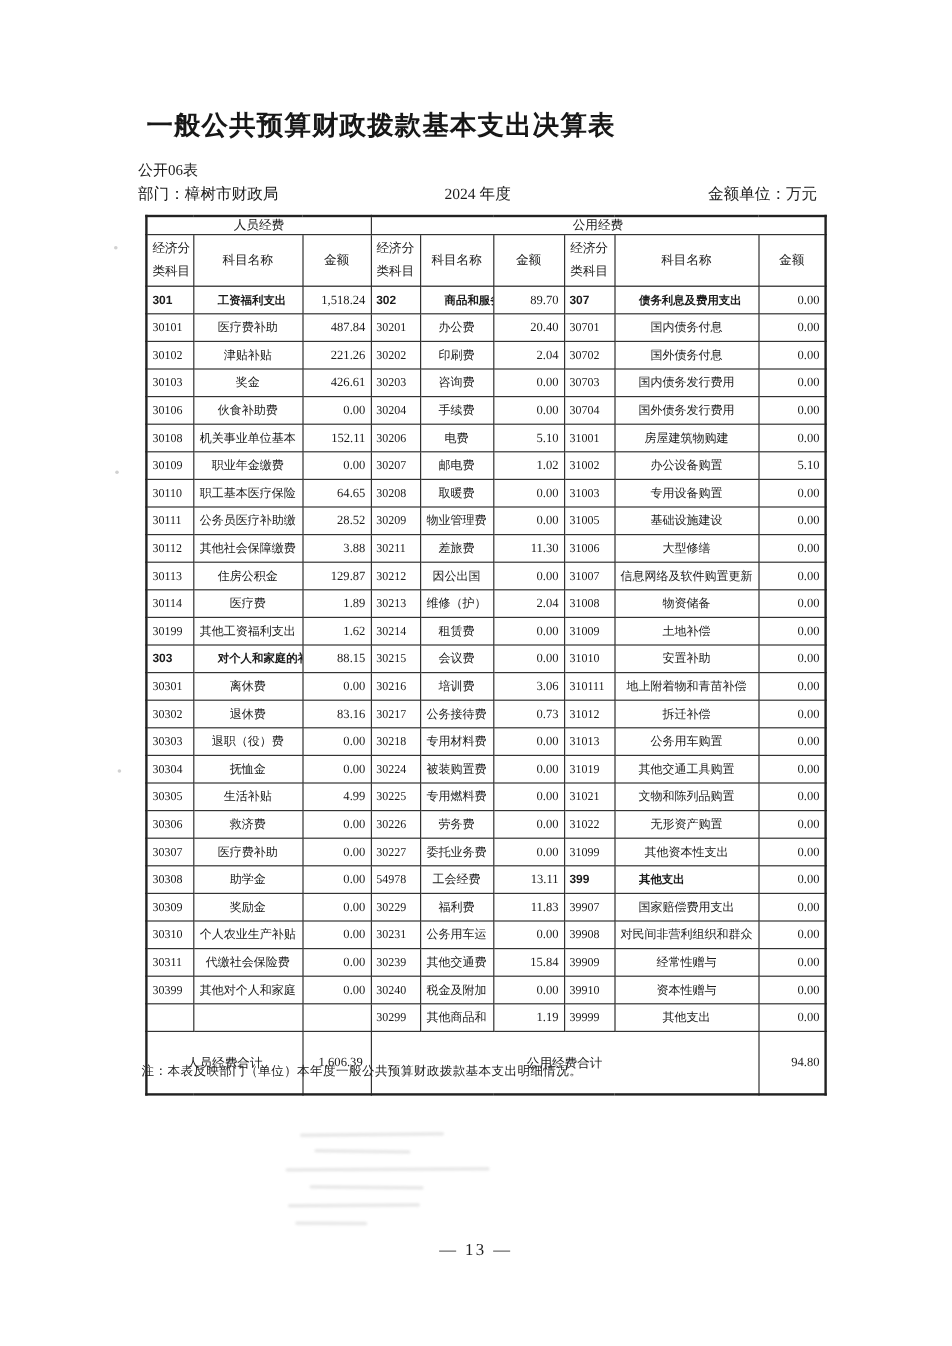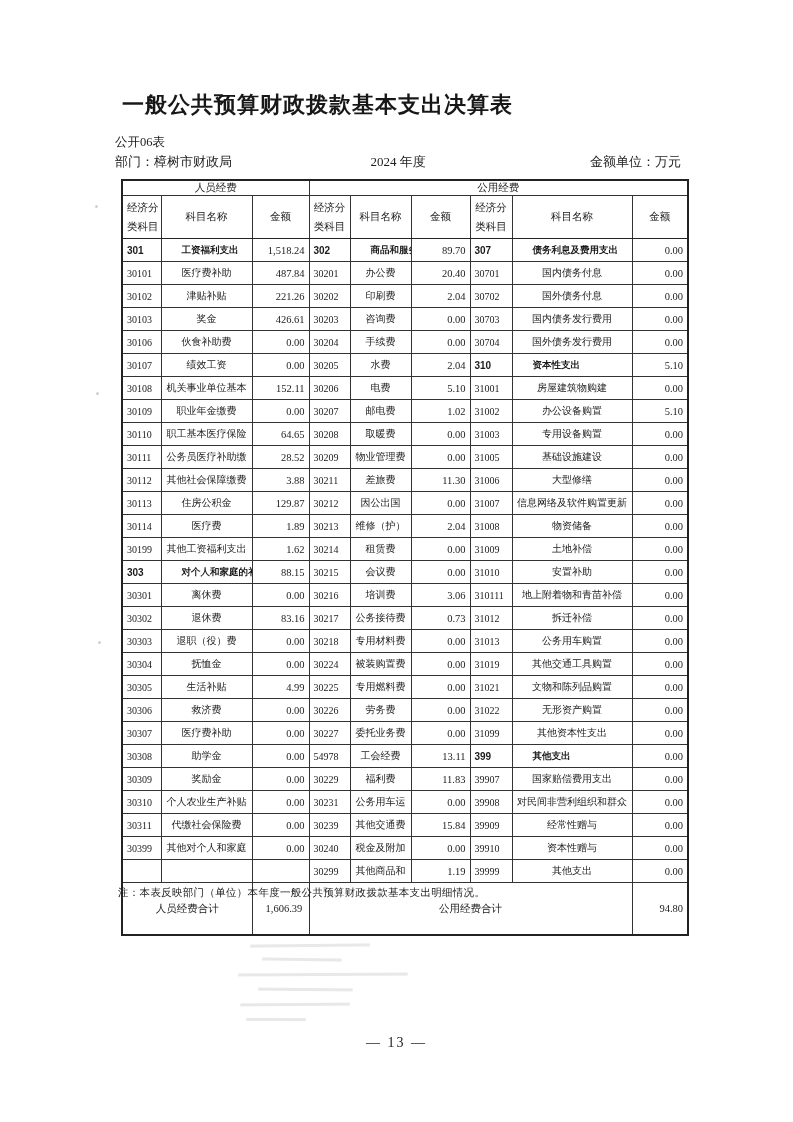--- a/index.html
+++ b/index.html
@@ -167,31 +167,20 @@
         <td class="name">伙食补助费</td>
         <td class="amt">0.00</td>
         <td class="code grp-sep">30204</td>
         <td class="name">手续费</td>
         <td class="amt">0.00</td>
         <td class="code">30704</td>
         <td class="name">国外债务发行费用</td>
         <td class="amt">0.00</td>
       </tr>
       <tr>
-        <td class="code">30107</td>
-        <td class="name">绩效工资</td>
-        <td class="amt">0.00</td>
-        <td class="code grp-sep">30205</td>
-        <td class="name">水费</td>
-        <td class="amt">2.04</td>
-        <td class="code bold">310</td>
-        <td class="name bold">资本性支出</td>
-        <td class="amt">5.10</td>
-      </tr>
-      <tr>
         <td class="code">30108</td>
         <td class="name">机关事业单位基本</td>
         <td class="amt">152.11</td>
         <td class="code grp-sep">30206</td>
         <td class="name">电费</td>
         <td class="amt">5.10</td>
         <td class="code">31001</td>
         <td class="name">房屋建筑物购建</td>
         <td class="amt">0.00</td>
       </tr>

